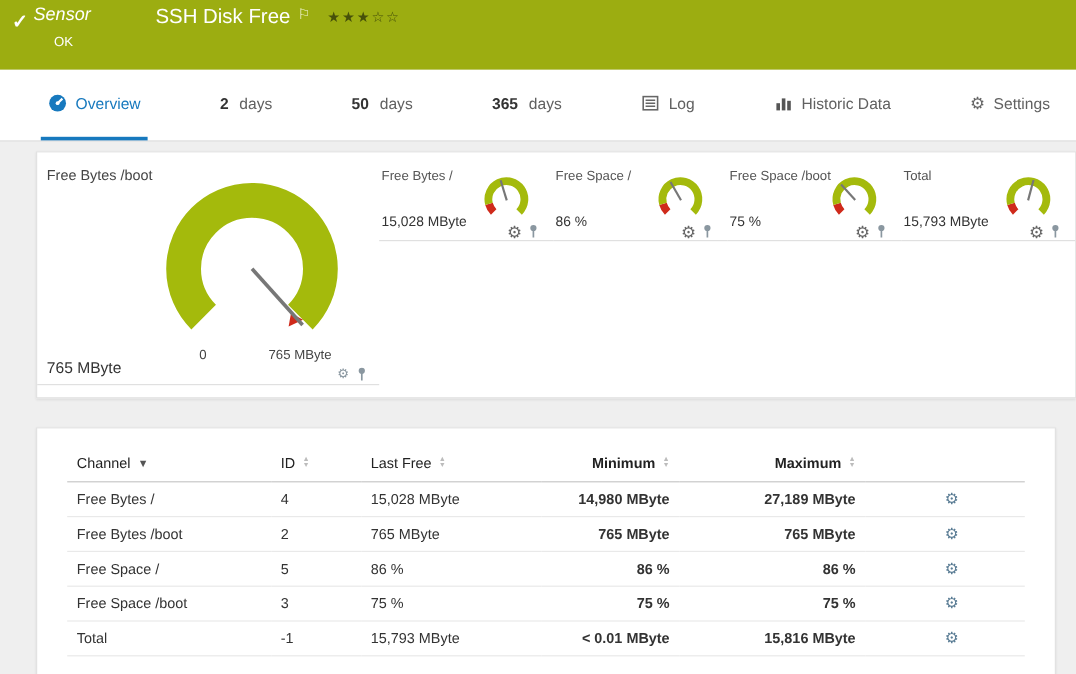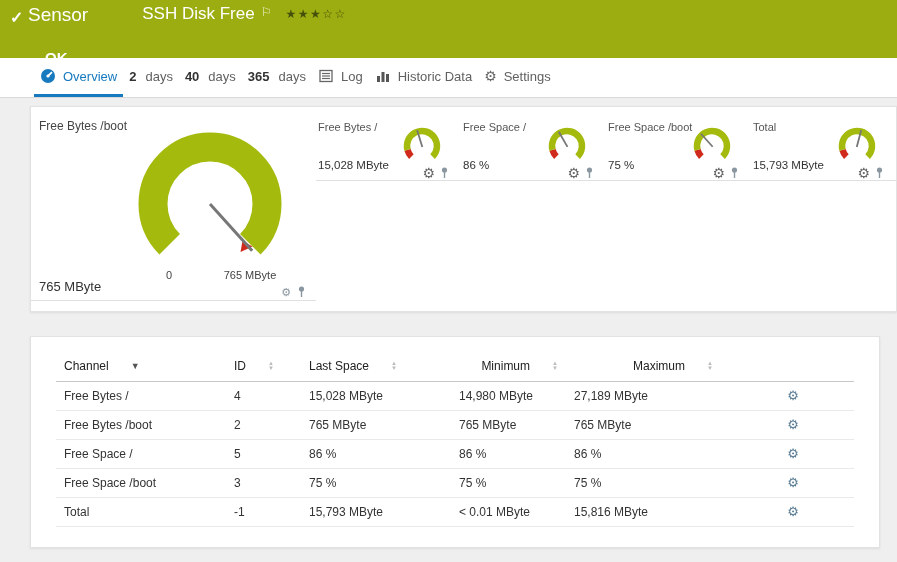--- a/index.html
+++ b/index.html
@@ -13,28 +13,28 @@
   body{
     width:897px;height:562px;overflow:hidden;
     background:#efefef;
     font-family:"Liberation Sans",sans-serif;
     color:#333;
   }
   
   .topbar{height:58px;background:var(--green-header);position:relative;color:#fff;}
   .check{position:absolute;left:10px;top:8px;font-size:16px;font-weight:bold;color:#fff;}
   .title-row{position:absolute;left:28px;top:4px;display:flex;align-items:flex-start;gap:6px;}
-  .sensor-word{font-size:19px;}
+  .sensor-word{font-style:italic;font-size:15px;}
   .sensor-name{font-size:17px;margin-left:48px;}
   .flag{font-size:12px;margin-top:1px;color:#eef3d0;}
   .stars{color:#46500a;font-size:12px;letter-spacing:1.5px;margin-top:3px;margin-left:8px;cursor:pointer;}
-  .status-ok{position:absolute;left:45px;top:29px;font-size:15px;font-weight:bold;color:#fff;margin-top:20px;}
-  
-  .tabs{height:40px;background:#fff;border-bottom:1px solid #d9d9d9;
-        display:flex;align-items:stretch;justify-content:flex-start;
+  .status-ok{position:absolute;left:45px;top:29px;font-size:11px;font-weight:normal;color:#fff;}
+  
+  .tabs{height:60px;background:#fff;border-bottom:1px solid #d9d9d9;
+        display:flex;align-items:stretch;justify-content:space-between;
         padding:0 16px 0 34px;}
   .tab{display:flex;align-items:center;gap:7px;padding:0 6px;color:#616161;
        font-size:13px;cursor:pointer;border-bottom:3px solid transparent;white-space:nowrap;}
   .tab.active{color:var(--accent-blue);border-bottom-color:var(--accent-blue);}
   .tab .num{color:#333;font-weight:bold;margin-right:2px;}
   .tab svg{display:block;}
   .gear-glyph{font-size:14px;line-height:1;color:#666;}
   
   .card{background:#fff;border:1px solid #e2e2e2;box-shadow:0 1px 2px rgba(0,0,0,.08);}
   
@@ -53,23 +53,23 @@
   .mini-gauge{position:absolute;right:14px;top:16px;}
   .mini-icons{position:absolute;right:12px;bottom:0;display:flex;gap:5px;align-items:center;color:#8a97a0;}
   .arc-green{stroke:var(--gauge-green);fill:none;}
   .arc-red{stroke:var(--gauge-red);fill:none;}
   .needle{stroke:#777;}
   
   .table-card{margin:24px 17px 0 30px;padding:14px 25px 20px 25px;}
   table{width:100%;border-collapse:collapse;table-layout:fixed;font-size:12px;color:#333;}
   th{font-weight:normal;color:#222;text-align:left;padding:8px 8px;border-bottom:1px solid #c8c8c8;}
   td{padding:7px 8px;border-bottom:1px solid #e9e9e9;height:13px;}
-  .thx{display:flex;align-items:center;gap:22px;}
+  .thx{display:flex;align-items:center;gap:6px;}
   .thx.right{justify-content:flex-end;}
-  th.num,td.num{text-align:left;}
+  th.num,td.num{text-align:right;font-weight:bold;}
   .sort{display:inline-flex;flex-direction:column;font-size:6px;line-height:5px;color:#bcbcbc;}
   .sort-active{color:#555;font-size:9px;line-height:9px;}
   .gear-cell{text-align:right;padding-right:55px;}
   .gear-cell .gear-glyph{color:#5b7d95;font-size:13px;cursor:pointer;}
 </style>
 </head>
 <body>
 
 <div class="topbar">
   <span class="check">✓</span>
@@ -89,21 +89,21 @@
       <line x1="8" y1="8" x2="12" y2="4.2" stroke="#fff" stroke-width="1.8"></line>
       <circle cx="8" cy="8" r="1.6" fill="#fff"></circle>
     </svg>
     <span>Overview</span>
   </div>
   <div class="tab">
     <span class="num">2</span>
     <span>days</span>
   </div>
   <div class="tab">
-    <span class="num">40</span>
+    <span class="num">50</span>
     <span>days</span>
   </div>
   <div class="tab">
     <span class="num">365</span>
     <span>days</span>
   </div>
   <div class="tab">
     <svg width="16" height="16" viewBox="0 0 16 16">
       <rect x="2" y="2.5" width="12" height="11" fill="none" stroke="#666" stroke-width="1.3"></rect>
       <line x1="4" y1="5.5" x2="12" y2="5.5" stroke="#666" stroke-width="1.2"></line>
@@ -242,21 +242,21 @@
           <span class="thx">
             <span>ID</span>
             <span class="sort">
                 <span>▲</span>
                 <span>▼</span>
               </span>
           </span>
         </th>
         <th>
           <span class="thx">
-            <span>Last Space</span>
+            <span>Last Free</span>
             <span class="sort">
                 <span>▲</span>
                 <span>▼</span>
               </span>
           </span>
         </th>
         <th class="num">
           <span class="thx right">
             <span>Minimum</span>
             <span class="sort">

